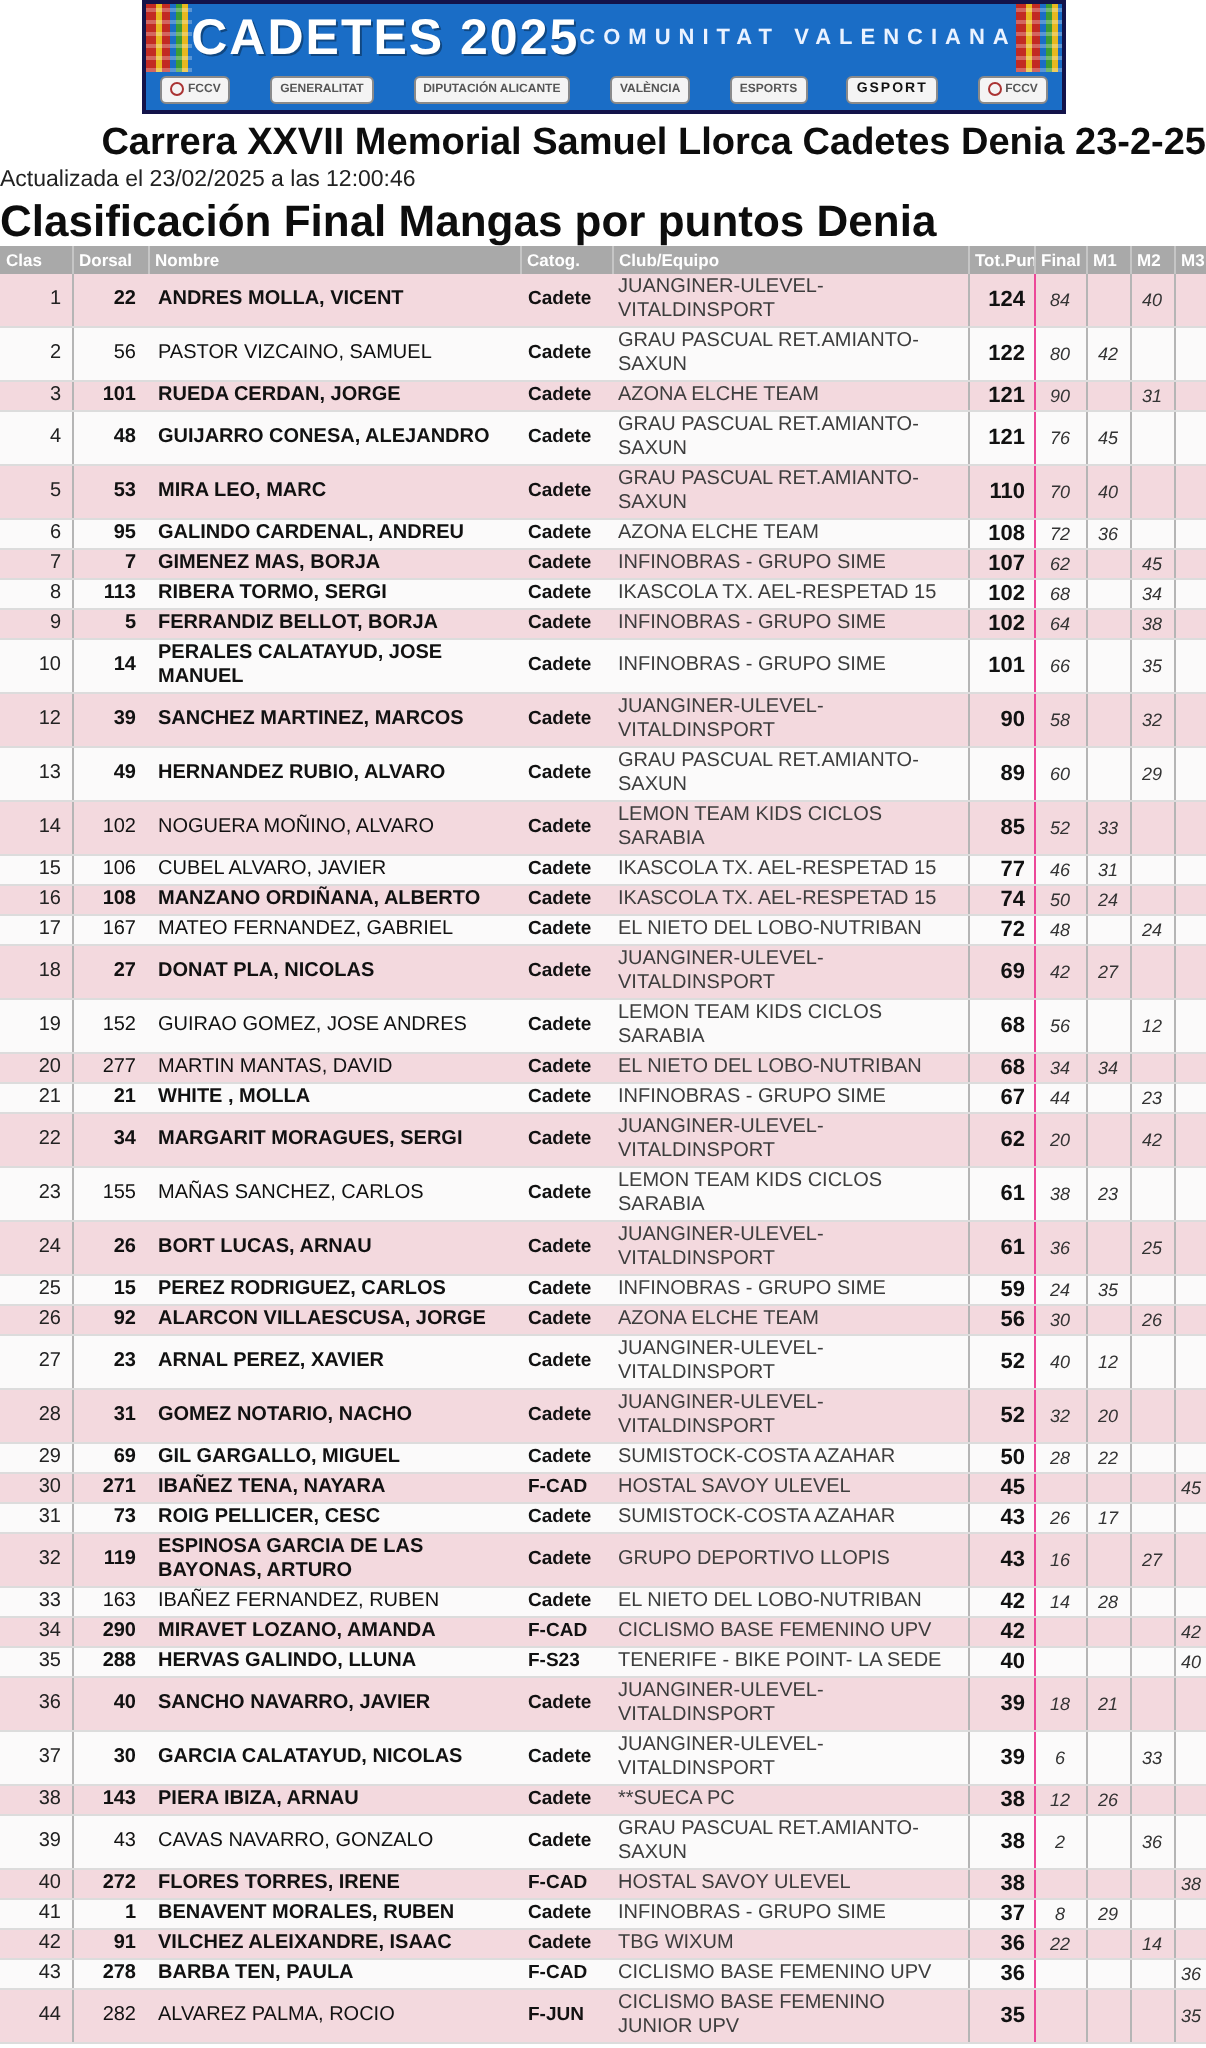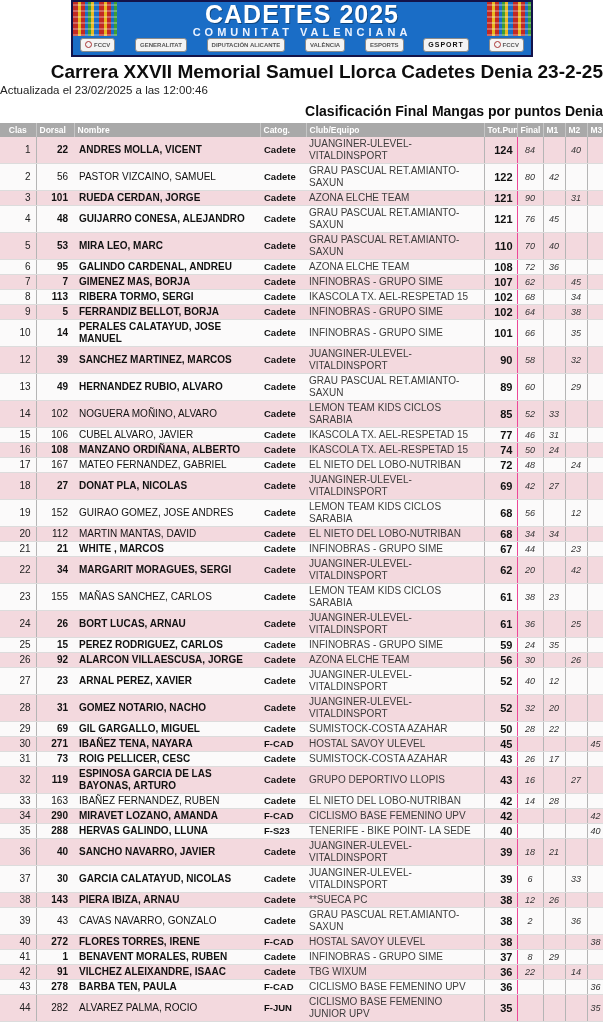--- a/index.html
+++ b/index.html
@@ -12,47 +12,47 @@
     width:462px;height:57px;margin:0 0 0 71px;box-sizing:border-box;
     border:2px solid #13134a;background:#1a6dc6;display:flex;flex-direction:column;
   }
   .banner-top{flex:1;display:flex;min-height:0;}
   .pattern{
     width:44px;height:100%;
     background:
       repeating-linear-gradient(0deg, rgba(255,255,255,.28) 0 2px, rgba(0,0,0,0) 2px 6px),
       repeating-linear-gradient(90deg,#c22a23 0 5px,#e8b820 5px 8px,#c22a23 8px 12px,#1a6dc6 12px 15px,#3d9c35 15px 18px,#e8b820 18px 21px,#1a6dc6 21px 26px);
   }
-  .banner-center{flex:1;display:flex;flex-direction:column;align-items:center;justify-content:center;}
+  .banner-center{flex:1;display:flex;flex-direction:row;align-items:center;justify-content:center;}
   .banner-title{
     color:#fff;font-weight:bold;font-size:25px;line-height:25px;letter-spacing:1px;
     text-shadow:1px 1px 0 rgba(0,0,0,.35);white-space:nowrap;
   }
   .banner-subtitle{
     color:#eaf2ff;font-weight:bold;font-size:11px;line-height:10px;letter-spacing:4px;white-space:nowrap;
   }
   .logo-strip{height:17px;display:flex;align-items:center;justify-content:space-between;padding:0 7px 2px;}
   .logo-pill{
     height:12px;background:#f4f4f4;border:1px solid #8a8a8a;border-radius:3px;
     display:flex;align-items:center;gap:2px;padding:0 4px;
     font-size:6px;font-weight:bold;color:#555;white-space:nowrap;
   }
   .logo-pill.gsport{color:#111;font-size:7px;letter-spacing:1px;}
   .logo-dot{width:5px;height:5px;border:1.5px solid #a33;border-radius:50%;display:inline-block;}
   
   .page-title{margin:4px 0 0;text-align:right;font-size:19px;line-height:21px;font-weight:bold;color:#0d0d0d;}
   .page-updated{margin:2px 0 0;text-align:left;font-size:11.5px;line-height:13px;color:#222;}
-  .page-subtitle{margin:5px 0 3px;text-align:right;font-size:14px;line-height:18px;font-weight:bold;color:#0d0d0d;}
+  .page-subtitle{margin:5px 0 3px;text-align:left;font-size:22px;line-height:18px;font-weight:bold;color:#0d0d0d;}
   
   table.results{width:603px;border-collapse:collapse;table-layout:fixed;}
   thead th{
     background:#a9a9a9;color:#ffffff;font-size:8.5px;line-height:10px;font-weight:bold;
     text-align:left;padding:2px 3px;border-left:1px solid #c6c6c6;overflow:hidden;white-space:nowrap;
   }
-  thead th:first-child{border-left:none;text-align:center;}
+  thead th:first-child{border-left:none;}
   tbody tr{background:#fbfafa;}
   tbody tr:nth-child(odd){background:#f3d9de;}
   tbody td{
     font-size:10px;line-height:12px;padding:1px 3px;vertical-align:middle;
     border-bottom:1px solid #dcdcdc;overflow:hidden;
   }
   .c-pos{text-align:right;padding-right:5px;border-right:1px solid #b5b5b5;color:#222;}
   .c-dorsal{text-align:right;padding-right:6px;}
   .c-name{text-align:left;padding-left:5px;}
   .c-cat{font-weight:bold;font-size:9.5px;padding-left:4px;margin-left:26px;}
@@ -345,34 +345,34 @@
         <td class="c-cat">Cadete</td>
         <td class="c-club">LEMON TEAM KIDS CICLOS SARABIA</td>
         <td class="c-tot">68</td>
         <td class="c-final">56</td>
         <td class="c-m1"></td>
         <td class="c-m2">12</td>
         <td class="c-m3"></td>
       </tr>
       <tr>
         <td class="c-pos">20</td>
-        <td class="c-dorsal">112</td>
+        <td class="c-dorsal">277</td>
         <td class="c-name">MARTIN MANTAS, DAVID</td>
         <td class="c-cat">Cadete</td>
         <td class="c-club">EL NIETO DEL LOBO-NUTRIBAN</td>
         <td class="c-tot">68</td>
         <td class="c-final">34</td>
         <td class="c-m1">34</td>
         <td class="c-m2"></td>
         <td class="c-m3"></td>
       </tr>
       <tr class="bold-row">
         <td class="c-pos">21</td>
         <td class="c-dorsal">21</td>
-        <td class="c-name">WHITE , MARCOS</td>
+        <td class="c-name">WHITE , MOLLA</td>
         <td class="c-cat">Cadete</td>
         <td class="c-club">INFINOBRAS - GRUPO SIME</td>
         <td class="c-tot">67</td>
         <td class="c-final">44</td>
         <td class="c-m1"></td>
         <td class="c-m2">23</td>
         <td class="c-m3"></td>
       </tr>
       <tr class="bold-row">
         <td class="c-pos">22</td>

